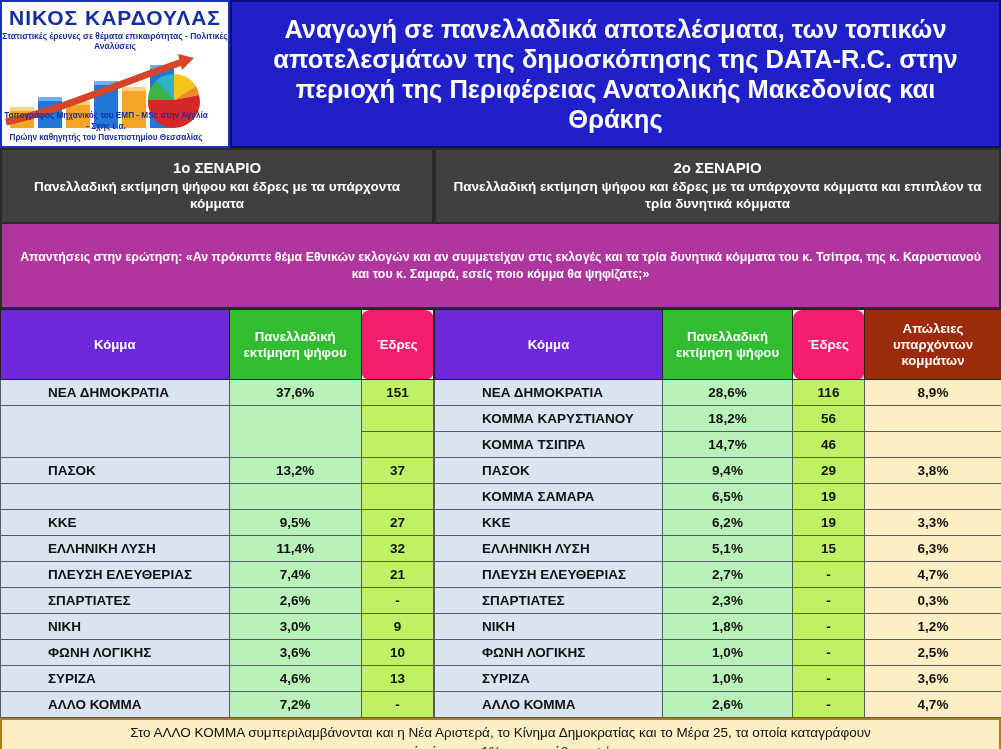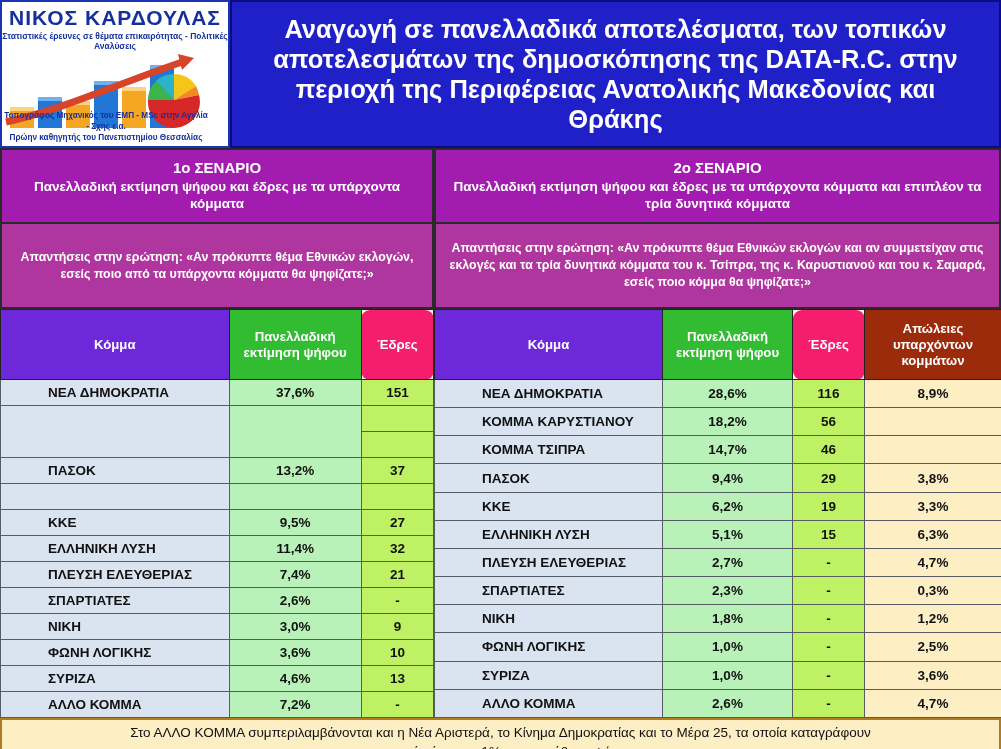--- a/index.html
+++ b/index.html
@@ -70,21 +70,21 @@
   }
   .title-box h1{
     margin:0;color:#ffffff;font-size:25.5px;font-weight:bold;line-height:30px;
     font-family:"Liberation Sans",sans-serif;
   }
 
   
   .scen-row{display:flex;height:76px;flex:0 0 76px;position:relative;z-index:10;}
   .scen-row2{display:flex;height:85px;flex:0 0 85px;position:relative;z-index:10;}
   .scen{
-    background:#a21caf;
+    background:#404040;
     color:#fff;text-align:center;
     box-sizing:border-box;
     border:2px solid #2a2a2a;
     display:flex;align-items:center;justify-content:center;
     padding:16px 6px;
   }
   .scen p{margin:0;font-size:13.5px;font-weight:bold;line-height:17.5px;}
   .scen p .big{font-size:15px;}
   .quest{
     background:#b0369f;
@@ -208,23 +208,20 @@
     </div>
     <div class="scen col-r">
       <p>
         <span class="big">2ο ΣΕΝΑΡΙΟ</span><br>
         <span>Πανελλαδική εκτίμηση ψήφου και έδρες με τα υπάρχοντα κόμματα και επιπλέον τα τρία δυνητικά κόμματα</span>
       </p>
     </div>
   </div>
 
   <div class="scen-row2">
-    <div class="quest col-l">
-      <p>Απαντήσεις στην ερώτηση: «Αν πρόκυπτε θέμα Εθνικών εκλογών, εσείς ποιο από τα υπάρχοντα κόμματα θα ψηφίζατε;»</p>
-    </div>
     <div class="quest col-r">
       <p>Απαντήσεις στην ερώτηση: «Αν πρόκυπτε θέμα Εθνικών εκλογών και αν συμμετείχαν στις εκλογές και τα τρία δυνητικά κόμματα του κ. Τσίπρα, της κ. Καρυστιανού και του κ. Σαμαρά, εσείς ποιο κόμμα θα ψηφίζατε;»</p>
     </div>
   </div>
 
   <div class="tables">
 
     <div class="tbl-left">
       <table>
         <colgroup>
@@ -342,20 +339,26 @@
             <td class="seats">46</td>
             <td class="loss empty"></td>
           </tr>
           <tr>
             <td class="party">ΠΑΣΟΚ</td>
             <td class="est">9,4%</td>
             <td class="seats">29</td>
             <td class="loss">3,8%</td>
           </tr>
           <tr>
+            <td class="party">ΚΟΜΜΑ ΣΑΜΑΡΑ</td>
+            <td class="est">6,5%</td>
+            <td class="seats">19</td>
+            <td class="loss empty"></td>
+          </tr>
+          <tr>
             <td class="party">ΚΚΕ</td>
             <td class="est">6,2%</td>
             <td class="seats">19</td>
             <td class="loss">3,3%</td>
           </tr>
           <tr>
             <td class="party">ΕΛΛΗΝΙΚΗ ΛΥΣΗ</td>
             <td class="est">5,1%</td>
             <td class="seats">15</td>
             <td class="loss">6,3%</td>

